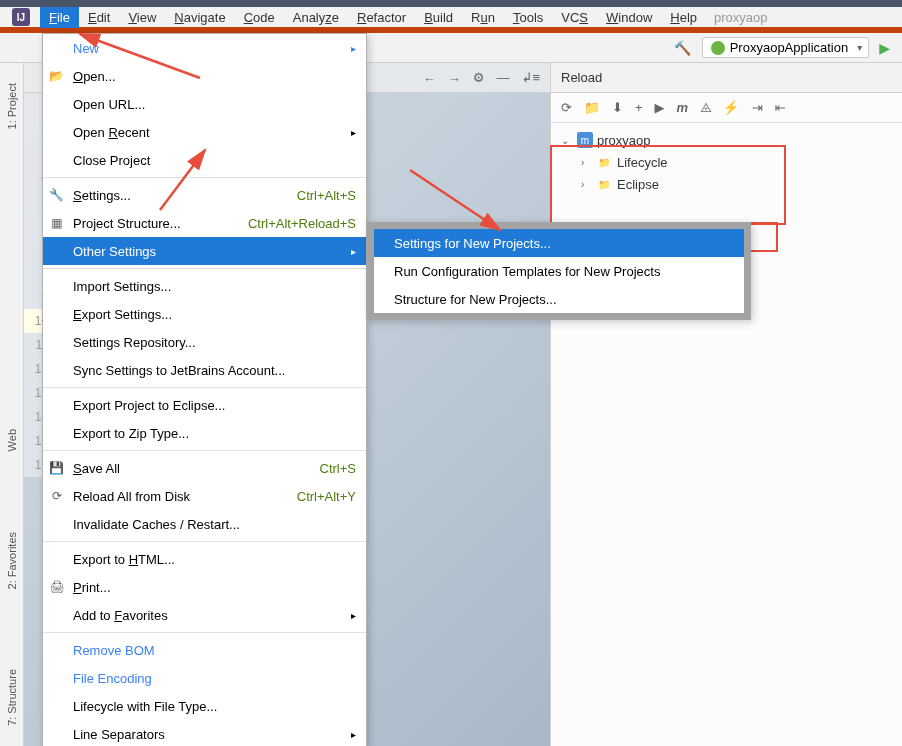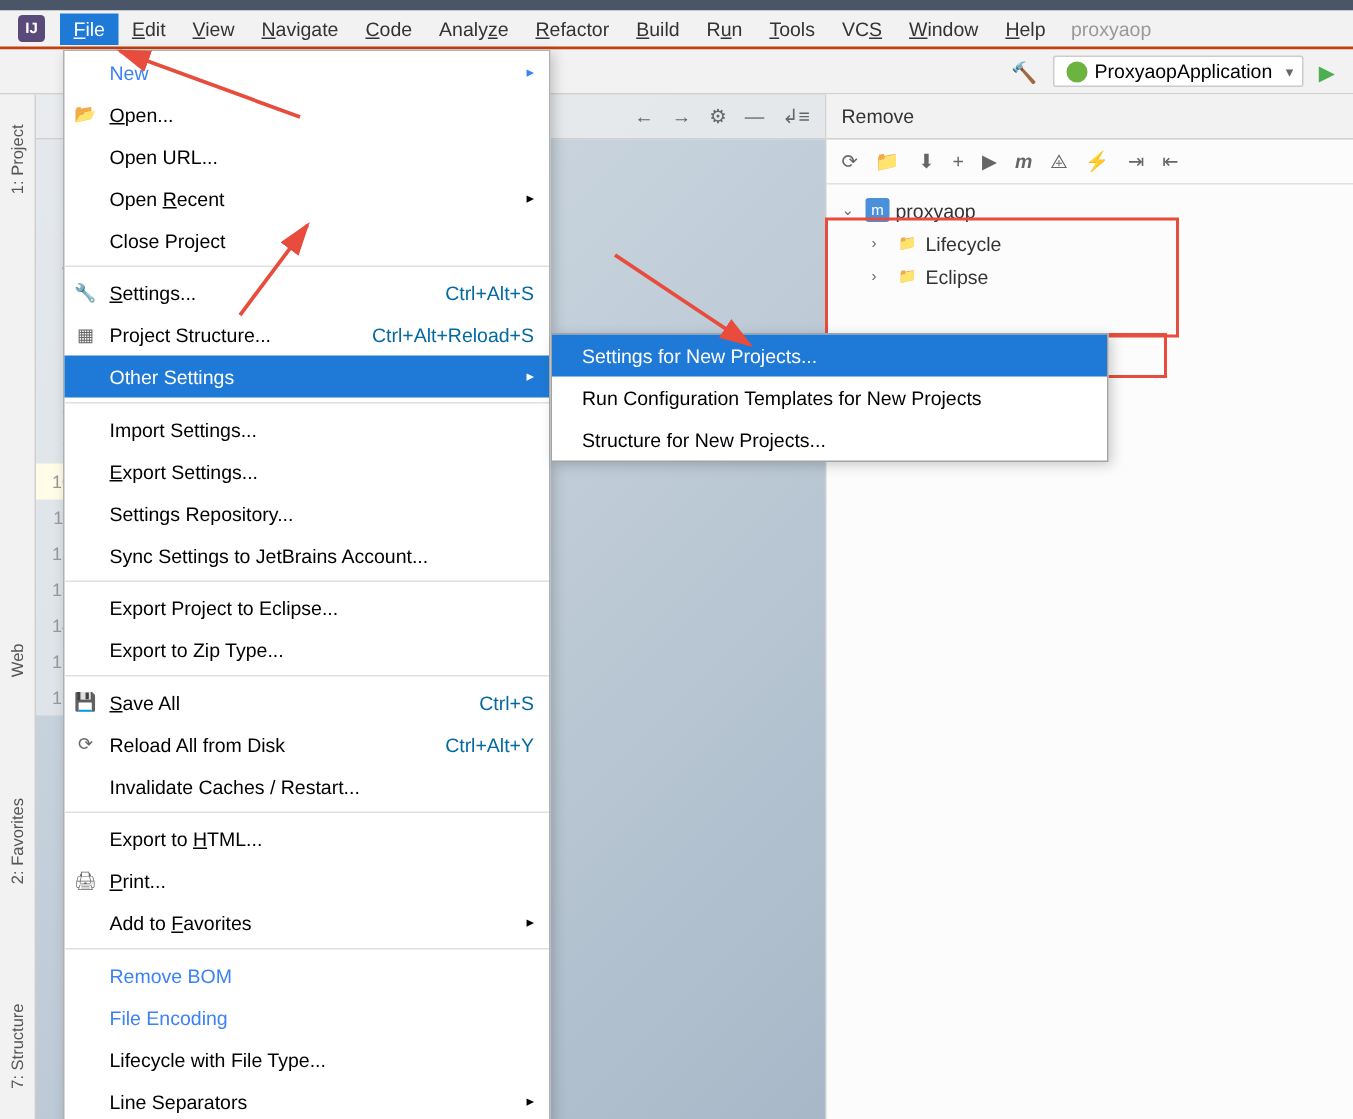--- a/index.html
+++ b/index.html
@@ -1,20 +1,20 @@
 <!DOCTYPE html>
 <html><head>
   <meta charset="utf-8">
   <style>
     * { margin: 0; padding: 0; box-sizing: border-box; font-family: "Segoe UI", Tahoma, sans-serif; font-size: 13px; }
     body { width: 902px; height: 746px; background: #e8ecef; overflow: hidden; position: relative; }
     
     .topbar { height: 7px; background: #4a5568; }
     
-    .menubar { height: 26px; background: #f2f2f2; display: flex; align-items: center; padding-left: 12px; border-bottom: 2px solid #c2410c; }
+    .menubar { height: 26px; background: #f2f2f2; display: flex; align-items: center; padding-left: 12px; border-bottom: 6px solid #c2410c; }
     .app-icon { width: 18px; height: 18px; background: #5a4a7a; border-radius: 3px; margin-right: 10px; display: flex; align-items: center; justify-content: center; color: white; font-size: 10px; font-weight: bold; }
     .menu-item { padding: 3px 9px; cursor: pointer; color: #333; }
     .menu-item.active { background: #1e7ad6; color: white; }
     .menu-item u { text-decoration: underline; }
     .project-name { color: #999; margin-left: 8px; }
     
     .toolbar { height: 30px; background: #f2f2f2; display: flex; justify-content: flex-end; align-items: center; padding-right: 12px; border-bottom: 1px solid #d0d0d0; gap: 10px; }
     .hammer-icon { color: #5a9e4a; font-size: 14px; }
     .run-config { background: #fff; border: 1px solid #ccc; padding: 2px 20px 2px 8px; border-radius: 2px; display: flex; align-items: center; gap: 5px; position: relative; }
     .run-config::after { content: "▾"; position: absolute; right: 6px; font-size: 10px; color: #666; }
@@ -46,26 +46,26 @@
     .tree-icon.folder { color: #4a90d9; }
     .tree-label { color: #333; }
     .tree-child { padding-left: 20px; }
     .highlight-box { position: absolute; border: 2px solid #e74c3c; pointer-events: none; z-index: 50; }
     
     .dropdown-menu { position: absolute; background: #fff; border: 1px solid #b0b0b0; box-shadow: 2px 2px 8px rgba(0,0,0,0.2); z-index: 100; }
     .menu-row { display: flex; align-items: center; height: 28px; padding: 0 10px 0 30px; cursor: pointer; position: relative; min-width: 320px; }
     .menu-row.highlighted { background: #1e7ad6; color: white; }
     .menu-row.disabled { color: #3b82f6; }
     .menu-label { flex: 1; }
-    .menu-shortcut { color: #0369a1; padding-left: 20px; }
+    .menu-shortcut { color: #4d7c0f; padding-left: 20px; }
     .menu-arrow { font-size: 10px; }
     .menu-sep { height: 1px; background: #e0e0e0; margin: 3px 0; }
     .menu-icon { position: absolute; left: 6px; width: 16px; text-align: center; color: #666; font-size: 12px; }
     
-    .submenu { position: absolute; left: 367px; top: 222px; background: #fff; border: 1px solid #a3a3a3; box-shadow: 2px 2px 8px rgba(0,0,0,0.2); z-index: 101; }
+    .submenu { position: absolute; left: 367px; top: 222px; background: #fff; border: 7px solid #a3a3a3; box-shadow: 2px 2px 8px rgba(0,0,0,0.2); z-index: 101; }
     .sub-row { display: flex; align-items: center; height: 28px; padding: 0 20px; cursor: pointer; min-width: 370px; }
     .sub-row.highlighted { background: #1e7ad6; color: white; }
     
     .red-arrow { position: absolute; z-index: 150; pointer-events: none; }
   </style>
 </head>
 <body>
 
 <div class="topbar"></div>
 
@@ -127,21 +127,21 @@
         <div class="line-number">11</div>
         <div class="line-number">12</div>
         <div class="line-number">13</div>
         <div class="line-number">14</div>
         <div class="line-number">15</div>
         <div class="line-number">16</div>
       </div>
   </div>
 
   <div class="maven-panel">
-    <div class="maven-header">Remove</div>
+    <div class="maven-header">Reload</div>
     <div class="maven-toolbar">
       <span class="maven-tool">⟳</span>
       <span class="maven-tool">📁</span>
       <span class="maven-tool">⬇</span>
       <span class="maven-tool">+</span>
       <span class="maven-tool">▶</span>
       <span class="maven-tool"><b><i>m</i></b></span>
       <span class="maven-tool">⨹</span>
       <span class="maven-tool" style="color:#4a90d9">⚡</span>
       <span class="maven-tool">⇥</span>

